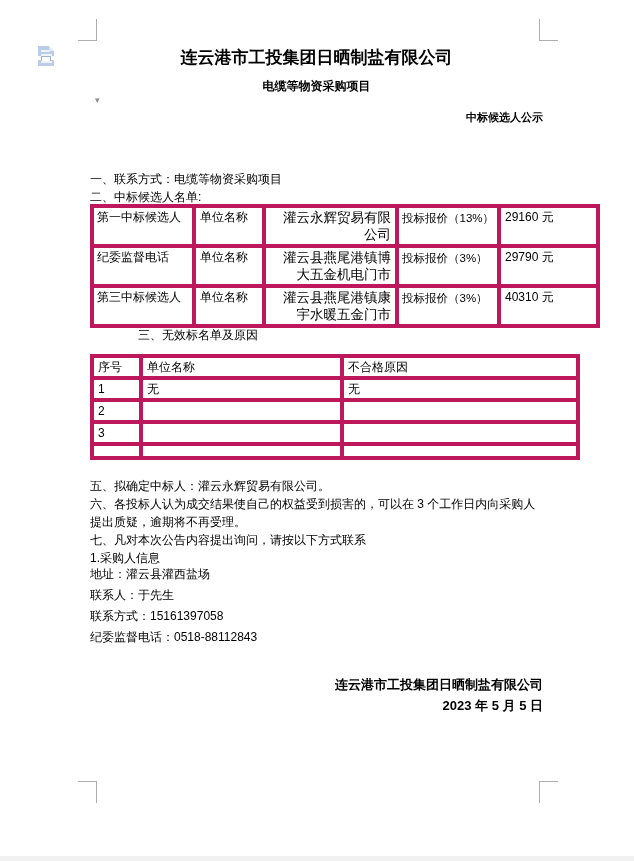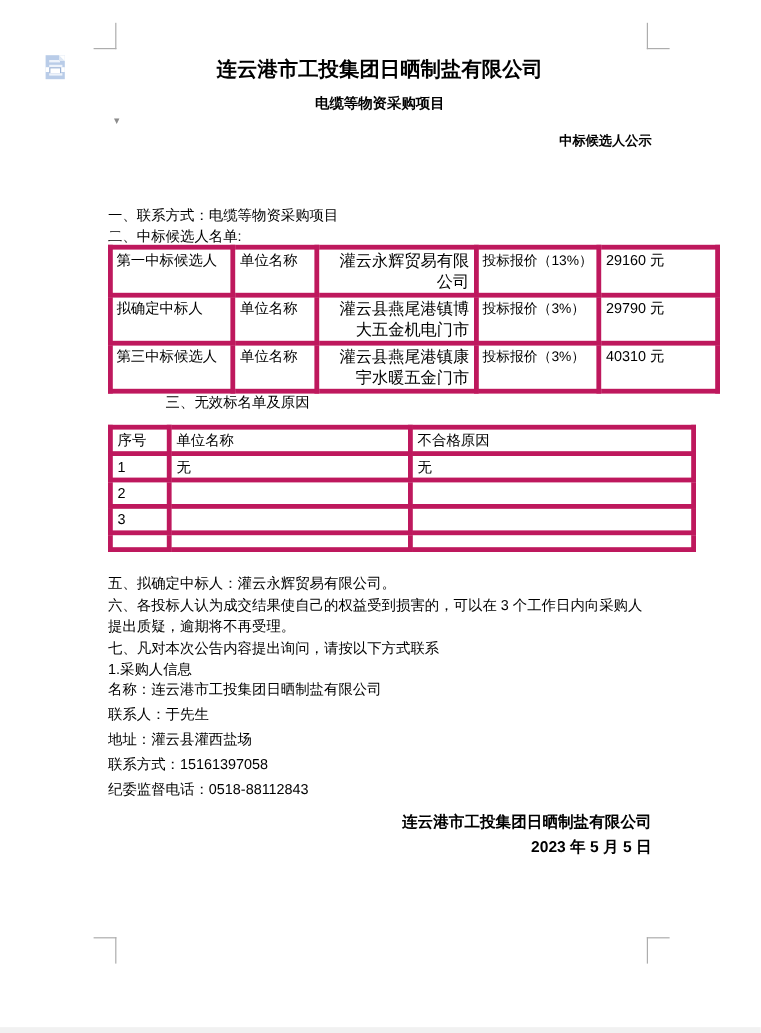--- a/index.html
+++ b/index.html
@@ -90,21 +90,21 @@
 <table class="t-candidates">
   <tbody>
       <tr class="r35">
     <td class="c1">第一中标候选人</td>
     <td class="c2">单位名称</td>
     <td class="c3">灌云永辉贸易有限公司</td>
     <td class="c4">投标报价（13%）</td>
     <td class="c5">29160 元</td>
   </tr>
   <tr class="r34">
-    <td class="c1">拟确定中标人</td>
+    <td class="c1">纪委监督电话</td>
     <td class="c2">单位名称</td>
     <td class="c3">灌云县燕尾港镇博大五金机电门市</td>
     <td class="c4">投标报价（3%）</td>
     <td class="c5">29790 元</td>
   </tr>
   <tr class="r35">
     <td class="c1">第三中标候选人</td>
     <td class="c2">单位名称</td>
     <td class="c3">灌云县燕尾港镇康宇水暖五金门市</td>
     <td class="c4">投标报价（3%）</td>
@@ -144,23 +144,22 @@
   </tr>
 </tbody>
   </table>
 
 <div class="para p-s5">五、拟确定中标人：灌云永辉贸易有限公司。</div>
 <div class="para p-s6">六、各投标人认为成交结果使自己的权益受到损害的，可以在 3 个工作日内向采购人提出质疑，逾期将不再受理。</div>
 <div class="para p-s7">七、凡对本次公告内容提出询问，请按以下方式联系</div>
 <div class="para p-buyer">1.采购人信息</div>
 
 <div class="para contact">
-  <div>名称：连云港市工投集团日晒制盐有限公司</div>
+  <div>地址：灌云县灌西盐场</div>
   <div>联系人：于先生</div>
-  <div>地址：灌云县灌西盐场</div>
   <div>联系方式：15161397058</div>
   <div>纪委监督电话：0518-88112843</div>
 </div>
 
 <div class="signature">
   <div>连云港市工投集团日晒制盐有限公司</div>
   <div>2023 年 5 月 5 日</div>
 </div>
 
 <div class="bottom-strip"></div>

